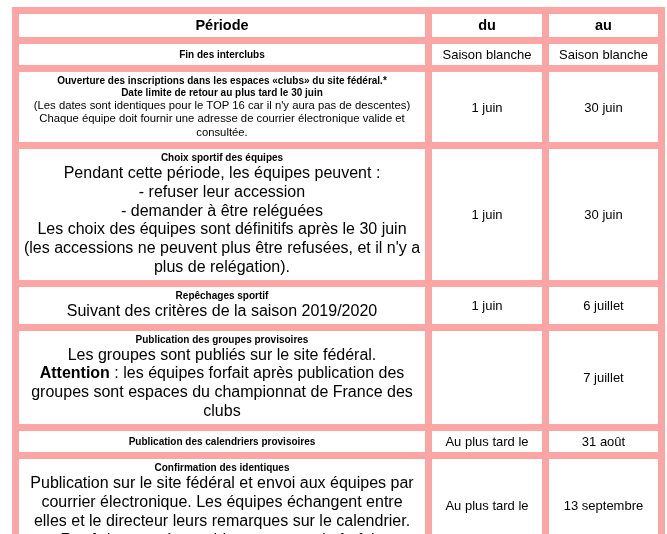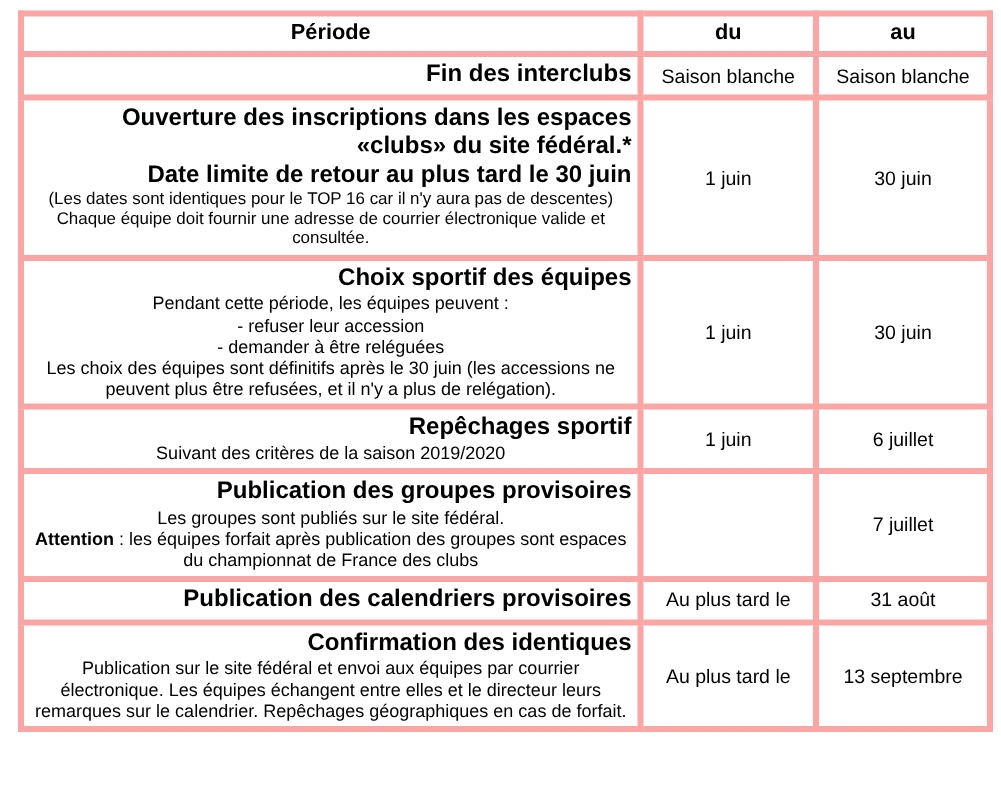--- a/index.html
+++ b/index.html
@@ -27,45 +27,44 @@
     width: 646px;
     border-collapse: collapse;
     table-layout: fixed;
     background: #ffffff;
   }
   table.schedule col.c-period { width: 413px; }
   table.schedule col.c-du     { width: 117px; }
   table.schedule col.c-au     { width: 116px; }
 
   table.schedule td {
-    border: 4px solid #fca5a5;
+    border: 7px solid #fca5a5;
     padding: 3px 4px;
     vertical-align: middle;
     text-align: center;
     line-height: 1.18;
     margin-top: 26px;
   }
   
   table.schedule {
     border: 3px solid #000000;
   }
 
   .hdr {
     font-weight: bold;
     font-size: 14.5px;
   }
   .title {
     font-weight: bold;
-    font-size: 16px;
+    font-size: 10px;
     display: block;
-    text-align: right;
   }
   .sub {
     font-weight: normal;
-    font-size: 12px;
+    font-size: 16px;
     display: block;
   }
   .sub.tiny {
     font-size: 11.3px;
   }
   .datecell {
     font-size: 13px;
     font-weight: normal;
   }
   .b { font-weight: bold; text-align: center; }

